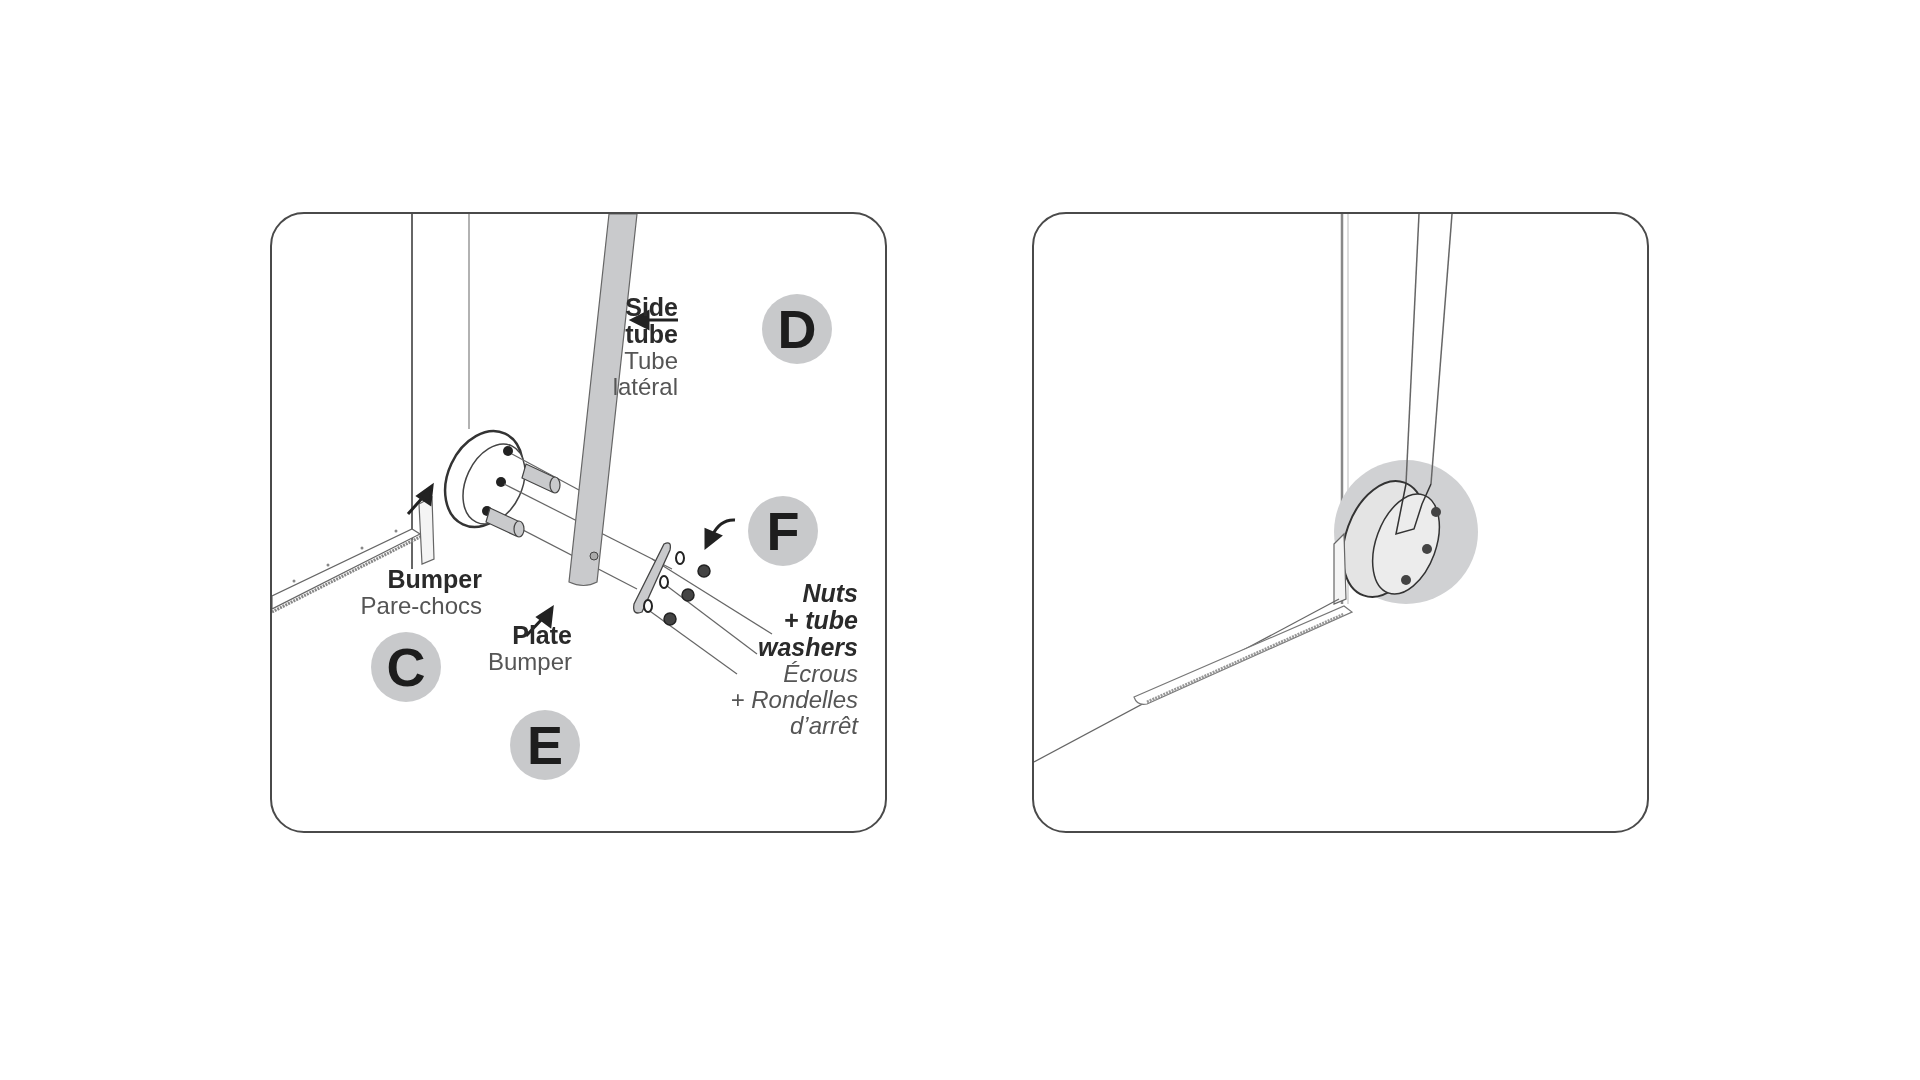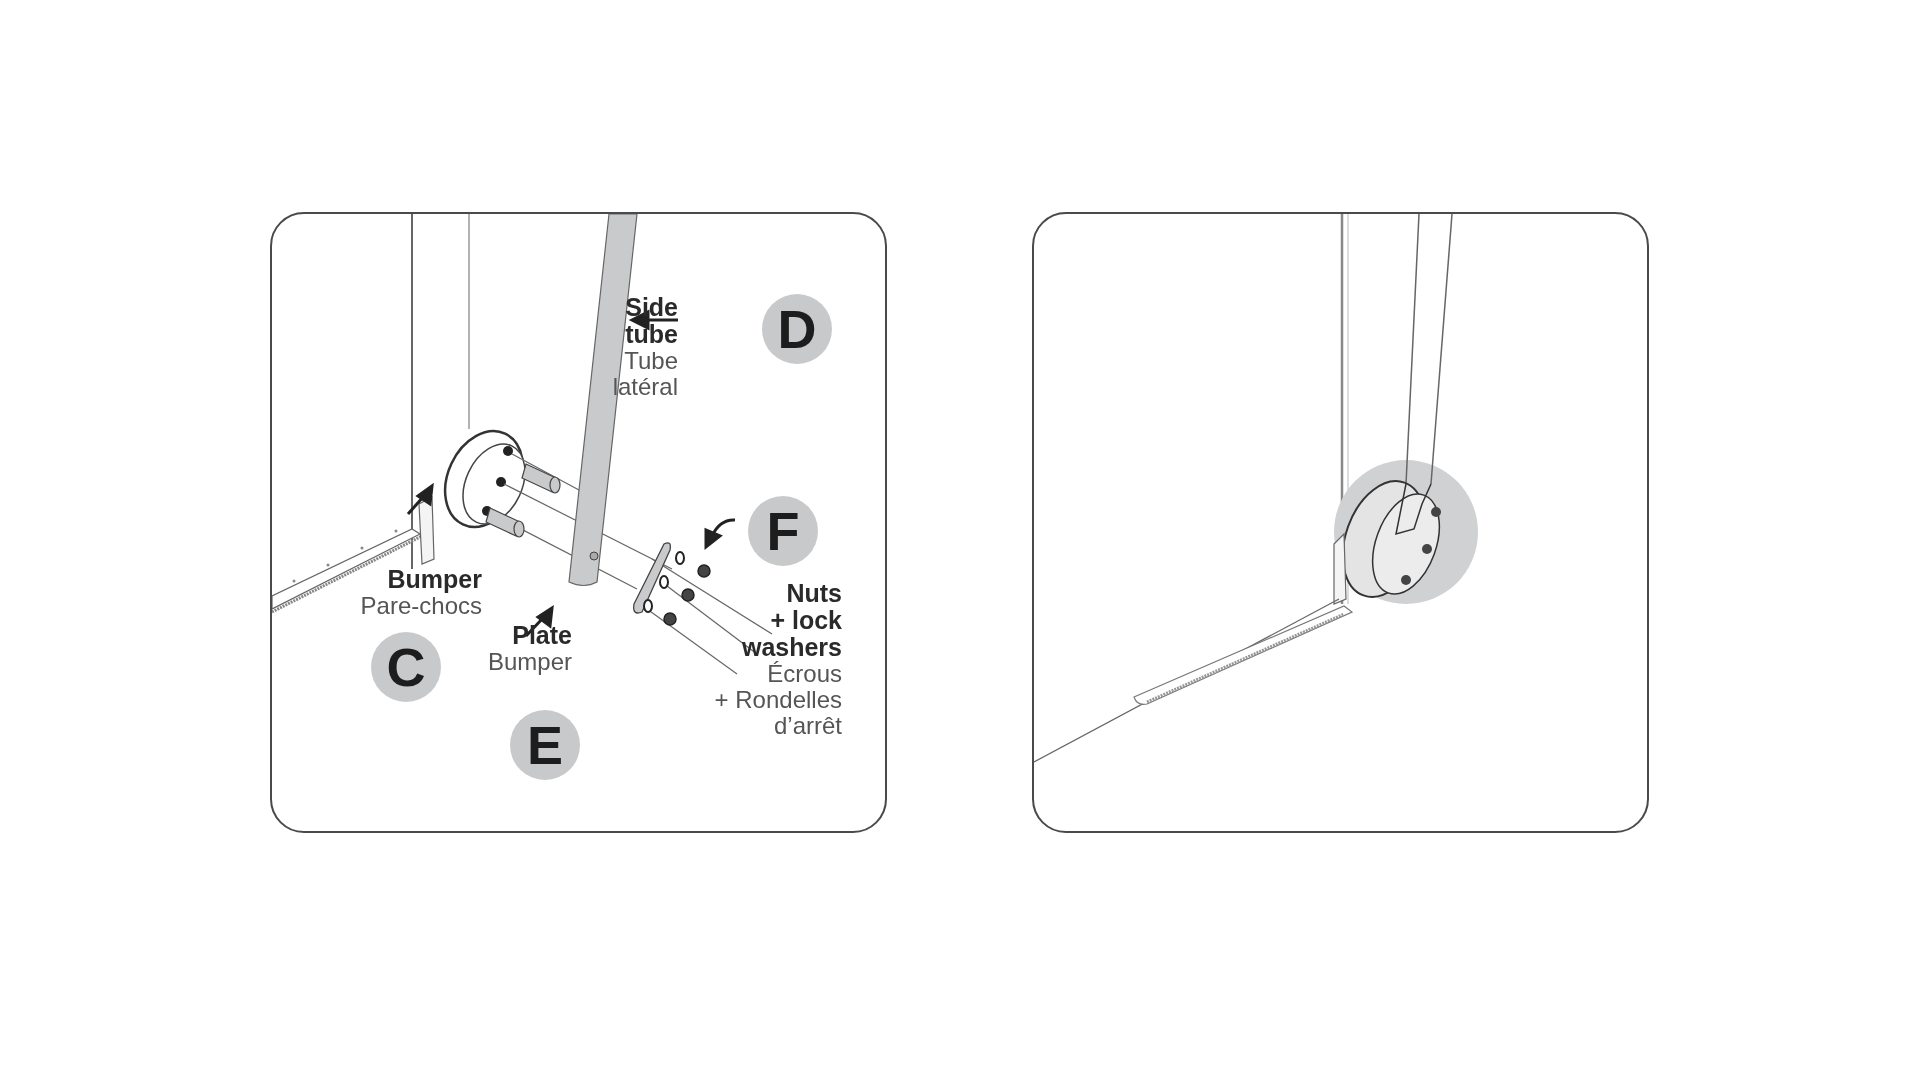--- a/index.html
+++ b/index.html
@@ -99,23 +99,23 @@
   </div>
   <div class="badge" style="left:99px;top:418px;">C</div>
 
   <div class="lbl right" style="left:150px;top:408px;width:150px;">
     <span class="en">Plate</span>
     <span class="fr">Bumper</span>
   </div>
   <div class="badge" style="left:238px;top:496px;">E</div>
 
   <div class="badge" style="left:476px;top:282px;">F</div>
-  <div class="lbl right" style="left:380px;top:366px;width:190px;">
+  <div class="lbl right" style="left:396px;top:366px;width:190px;font-style:italic;">
     <span class="en">Nuts</span>
-    <span class="en">+ lock</span>
+    <span class="en">+ tube</span>
     <span class="en">washers</span>
     <span class="fr">Écrous</span>
     <span class="fr">+ Rondelles</span>
     <span class="fr">d’arrêt</span>
   </div>
 </div>
 
 <div class="panel" id="panel-right">
   <svg class="art" viewBox="0 0 617 621">
 

